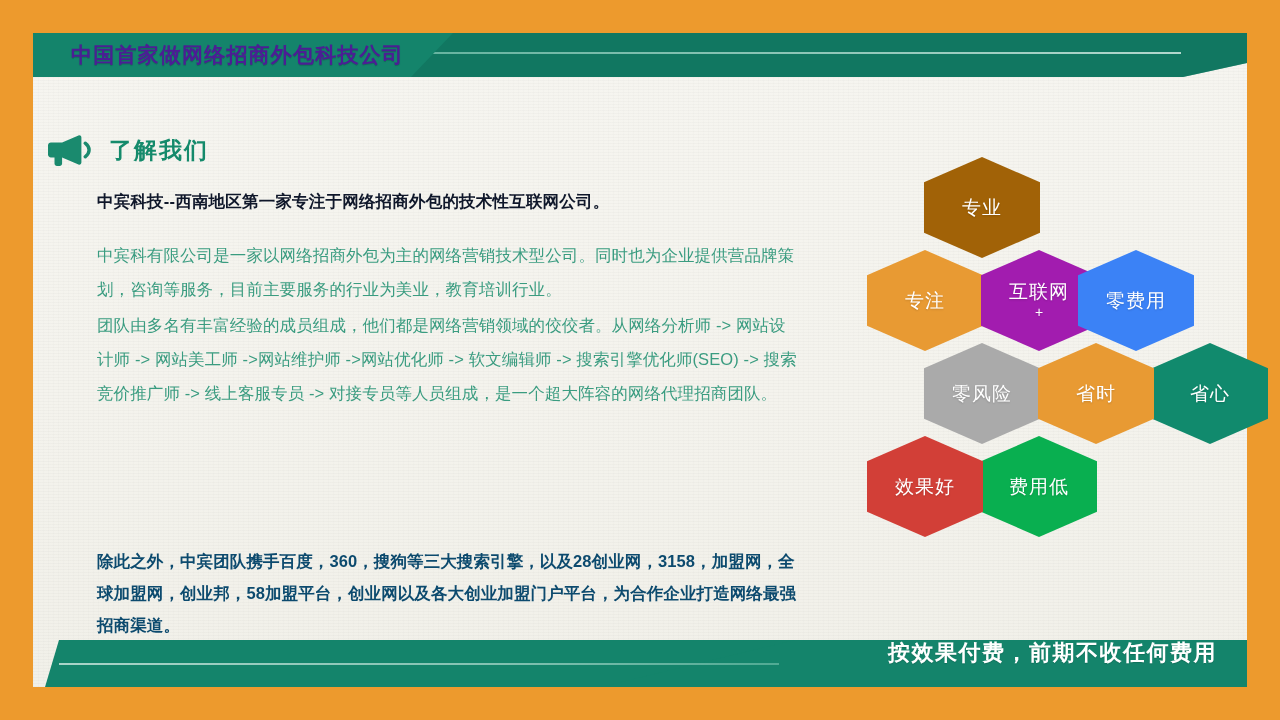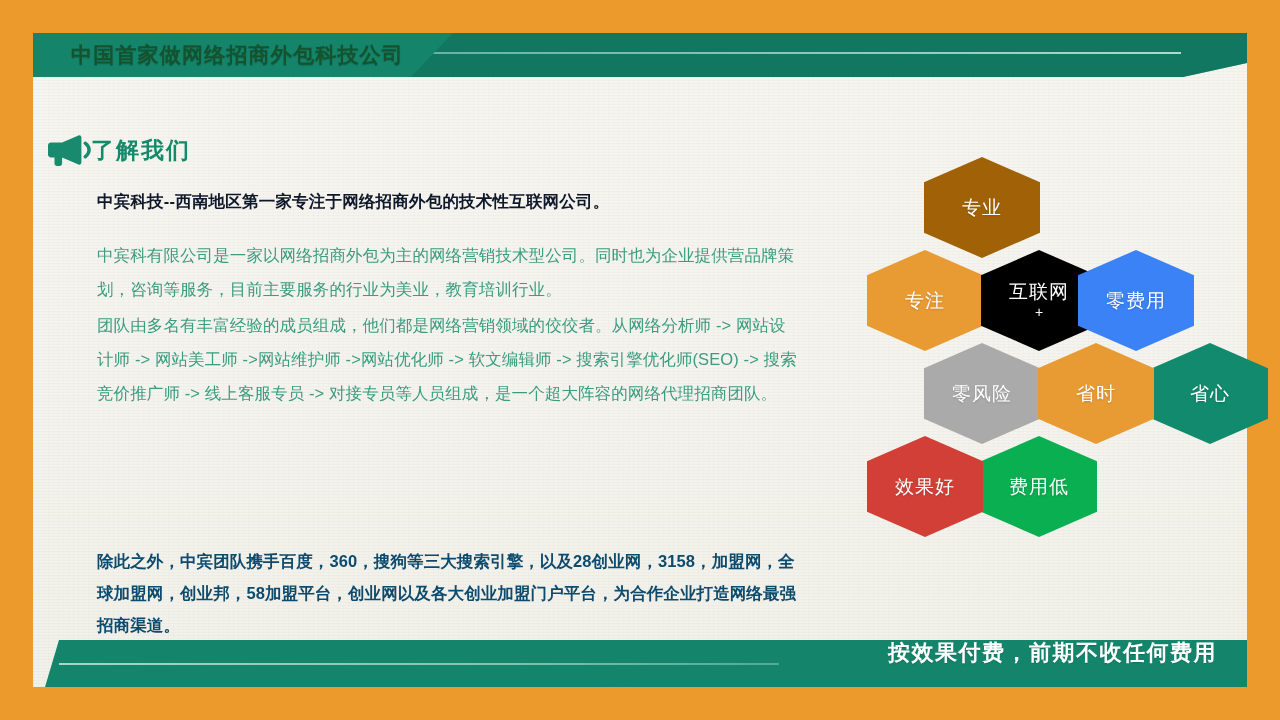--- a/index.html
+++ b/index.html
@@ -60,33 +60,33 @@
     position:absolute;
     left:218px; top:19px;
     width:930px; height:2px;
     background:linear-gradient(90deg,#5fb49e 0%, #9fd2c4 55%, #cfe8e0 100%);
     opacity:.85;
   }
   .header-title {
     position:absolute;
     left:38px; top:0; height:44px;
     display:flex; align-items:center;
-    color:#14532d;
+    color:#4c1d95;
     font-size:21px; font-weight:bold;
     letter-spacing:1.2px;
     white-space:nowrap;
     z-index:4;
     text-shadow:0 1px 1px rgba(0,0,0,.18);
   }
 
   
   .section-head {
     position:absolute;
     left:45px; top:133px;
-    display:flex; align-items:center; 
+    display:flex; align-items:center; gap:18px;
   }
   .megaphone { width:46px; height:34px; display:block; }
   .section-title {
     color:#148a6b;
     font-size:23px; font-weight:bold;
     letter-spacing:2px;
     white-space:nowrap;
   }
 
   
@@ -221,21 +221,21 @@
     <p class="outro">除此之外，中宾团队携手百度，360，搜狗等三大搜索引擎，以及28创业网，3158，加盟网，全球加盟网，创业邦，58加盟平台，创业网以及各大创业加盟门户平台，为合作企业打造网络最强招商渠道。</p>
   </div>
 
   <div class="hex-field" id="hex-field">
       <div class="hex" style="left: 94px; top: 7px; background: #a16207;">
         <span>专业</span>
       </div>
       <div class="hex" style="left: 37px; top: 100px; background: rgb(232, 154, 51);">
         <span>专注</span>
       </div>
-      <div class="hex" style="left: 151px; top: 100px; background: #000000;">
+      <div class="hex" style="left: 151px; top: 100px; background: #a21caf;">
         <span>互联网</span>
         <span class="sub">+</span>
       </div>
       <div class="hex" style="left: 248px; top: 100px; background: #3b82f6;">
         <span>零费用</span>
       </div>
       <div class="hex" style="left: 94px; top: 193px; background: rgb(170, 170, 170);">
         <span>零风险</span>
       </div>
       <div class="hex" style="left: 322px; top: 193px; background: rgb(17, 138, 109);">

